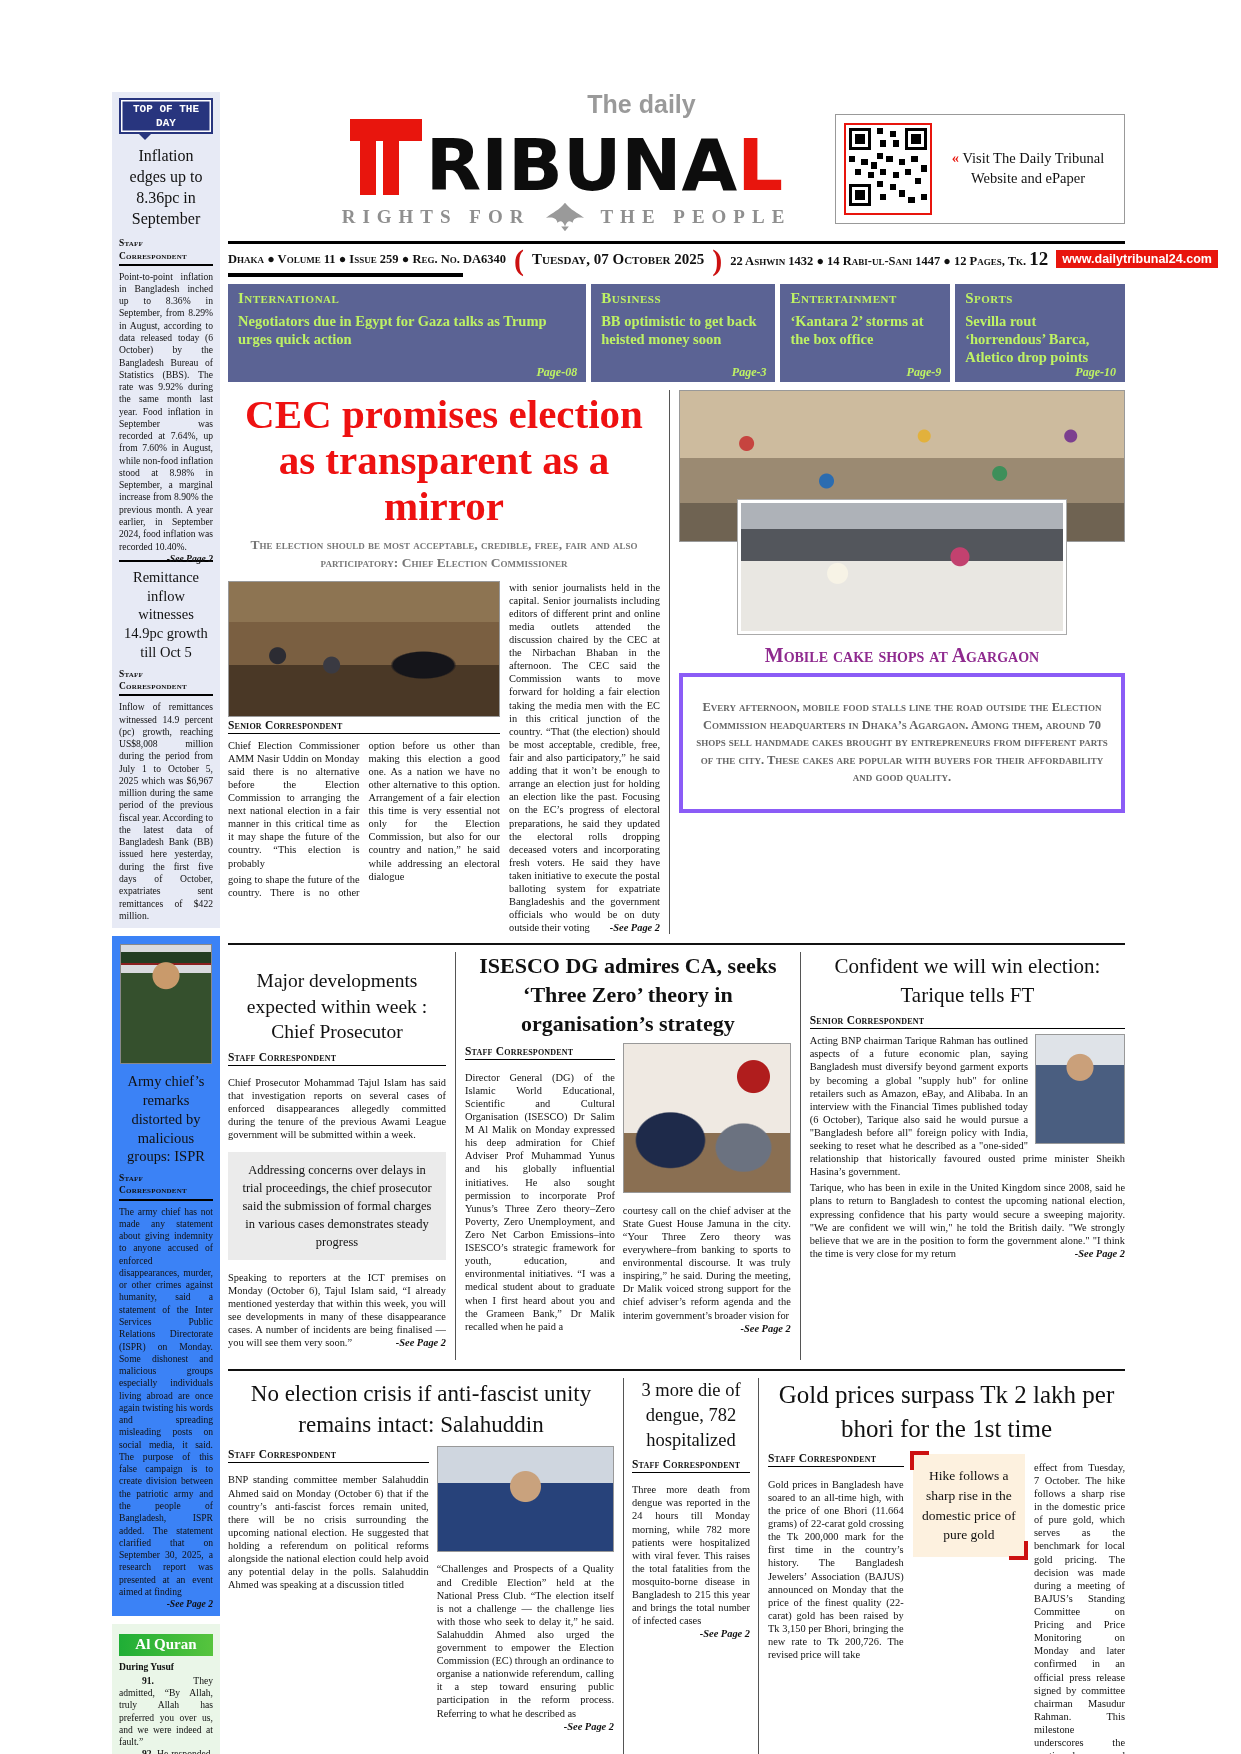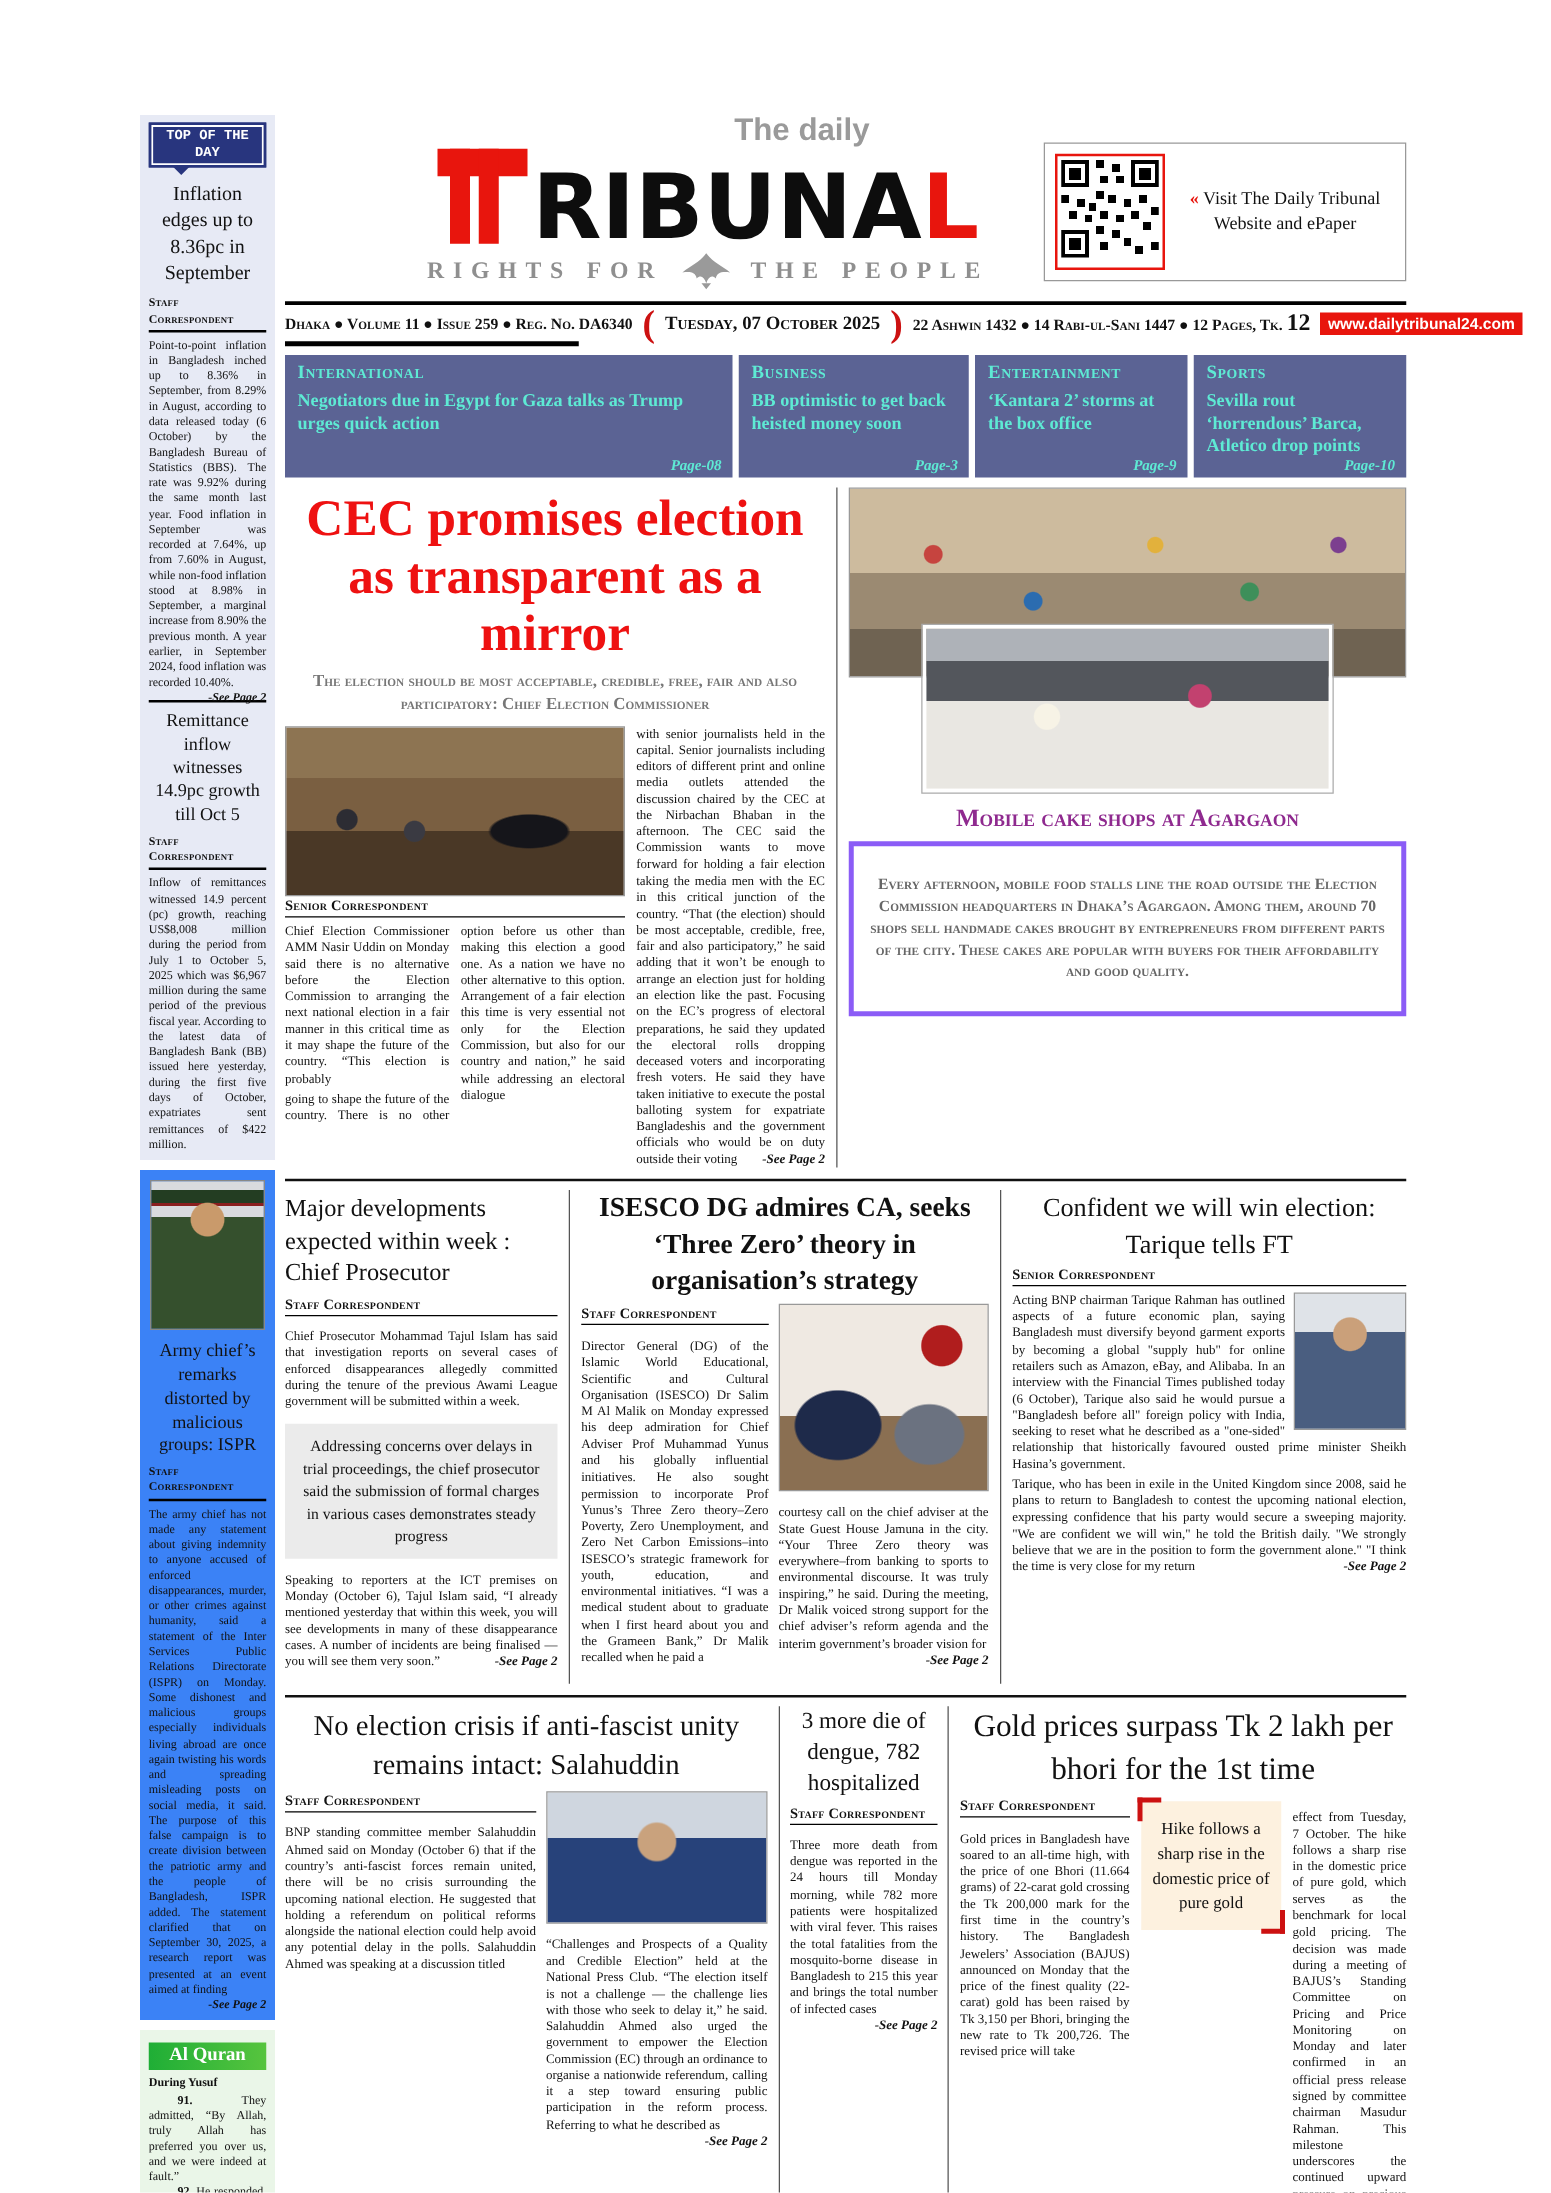--- a/index.html
+++ b/index.html
@@ -60,21 +60,21 @@
             align-items:center;gap:8px;font-size:12.5px;white-space:nowrap;}
   .dl-left,.dl-right{font-variant:small-caps;font-weight:bold;}
   .dl-date{font-variant:small-caps;font-weight:bold;font-size:15px;}
   .paren{color:#cc1111;font-size:30px;font-weight:bold;line-height:.7;}
   .big12{font-size:19px;font-weight:bold;}
   .site-box{background:#e8150d;color:#fff;font-family:"Liberation Sans",sans-serif;
             font-weight:bold;font-size:12.5px;padding:2px 6px;}
   .dl-rule{height:4px;background:#000;width:235px;margin-top:3px;}
   
   .teasers{display:flex;gap:5px;margin-top:7px;}
-  .teaser{background:#5b6394;color:#5eead4;position:relative;padding:6px 10px 16px;min-height:48px;}
+  .teaser{background:#5b6394;color:#bef264;position:relative;padding:6px 10px 16px;min-height:48px;}
   .teaser .sec{font-variant:small-caps;font-weight:bold;font-size:15px;letter-spacing:.5px;}
   .teaser .tl{font-weight:bold;font-size:14.5px;line-height:1.25;margin-top:5px;}
   .teaser .pg{position:absolute;right:9px;bottom:2px;font-style:italic;font-weight:bold;font-size:12px;}
   .t-int{flex:2.1;} .t-bus{flex:1.02;} .t-ent{flex:.93;} .t-spo{flex:.93;}
   
   .lead{display:flex;margin-top:8px;}
   .lead-left{width:432px;flex-shrink:0;padding-right:9px;border-right:1px solid #555;}
   .lead-h{color:#ee1111;font-weight:bold;font-size:41px;line-height:1.12;text-align:center;margin:2px 0 6px;}
   .lead-deck{font-variant:small-caps;font-weight:bold;color:#777;font-size:13.5px;
              text-align:center;line-height:1.35;margin-bottom:8px;}
@@ -109,21 +109,21 @@
   
   .hr2{border-top:2.5px solid #111;margin:9px 0 0;}
   .band{display:flex;padding-top:7px;}
   .vsep{border-left:1px solid #555;}
   .body-s{font-size:10.4px;line-height:1.26;}
   .body-s p{margin:0 0 3px;}
   
   .colA{width:218px;flex-shrink:0;padding-right:9px;}
   .colB{flex:1.55;padding:0 9px;}
   .colC{flex:1.5;padding-left:9px;}
-  .h-pros{font-size:19.5px;line-height:1.3;font-weight:normal;margin:3px 0 6px;}
+  .h-pros{font-size:19.5px;line-height:1.3;text-align:center;font-weight:normal;margin:16px 0 6px;}
   .pullq{background:#ebebeb;padding:9px 10px;text-align:center;font-size:12.5px;line-height:1.45;margin:7px 0;}
   .h-ises{font-size:22px;font-weight:bold;line-height:1.3;text-align:center;margin:0 0 5px;}
   .ises-row{display:flex;gap:8px;}
   .ises-left{width:46%;flex-shrink:0;}
   .ises-photo{height:148px;border:1px solid #999;margin-bottom:5px;
       background:
         radial-gradient(circle at 78% 22%, #b01d1d 0 16px, rgba(0,0,0,0) 17px),
         radial-gradient(ellipse at 28% 65%, #1e2a4a 0 20%, rgba(0,0,0,0) 21%),
         radial-gradient(ellipse at 72% 70%, #6b7280 0 16%, rgba(0,0,0,0) 17%),
         linear-gradient(180deg,#efe9e2 0 60%, #8a6f52 60%);}

